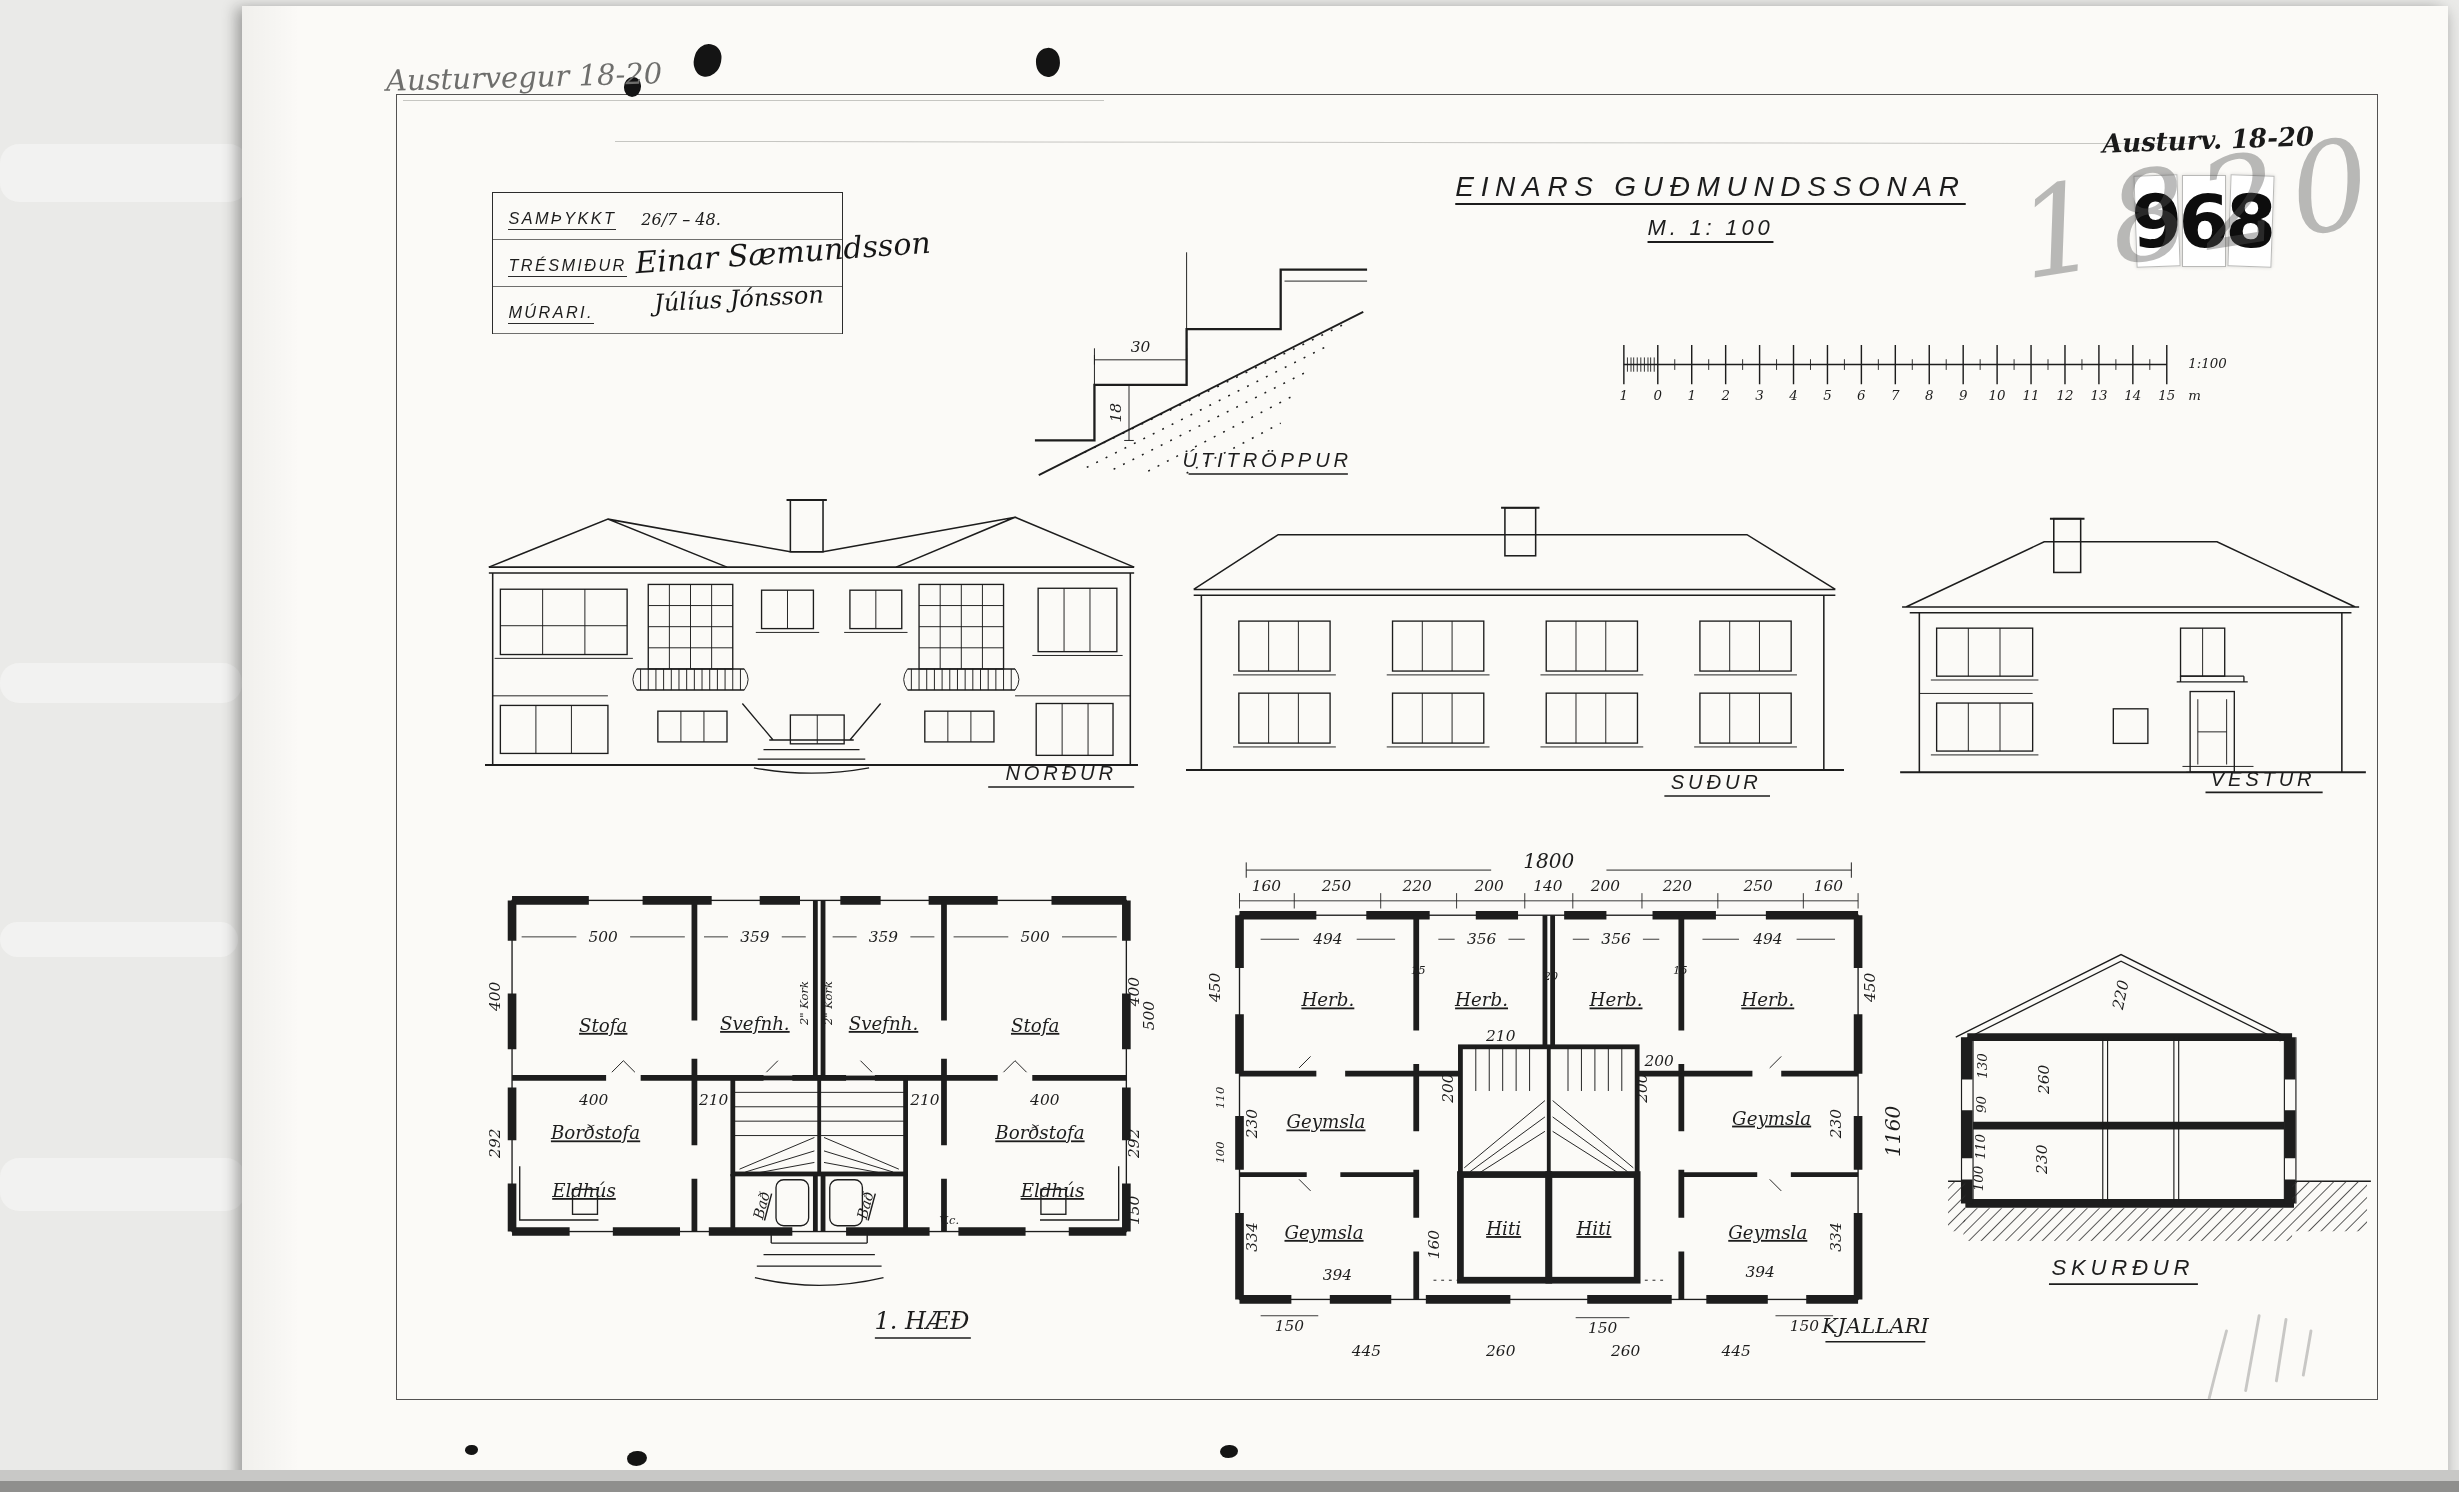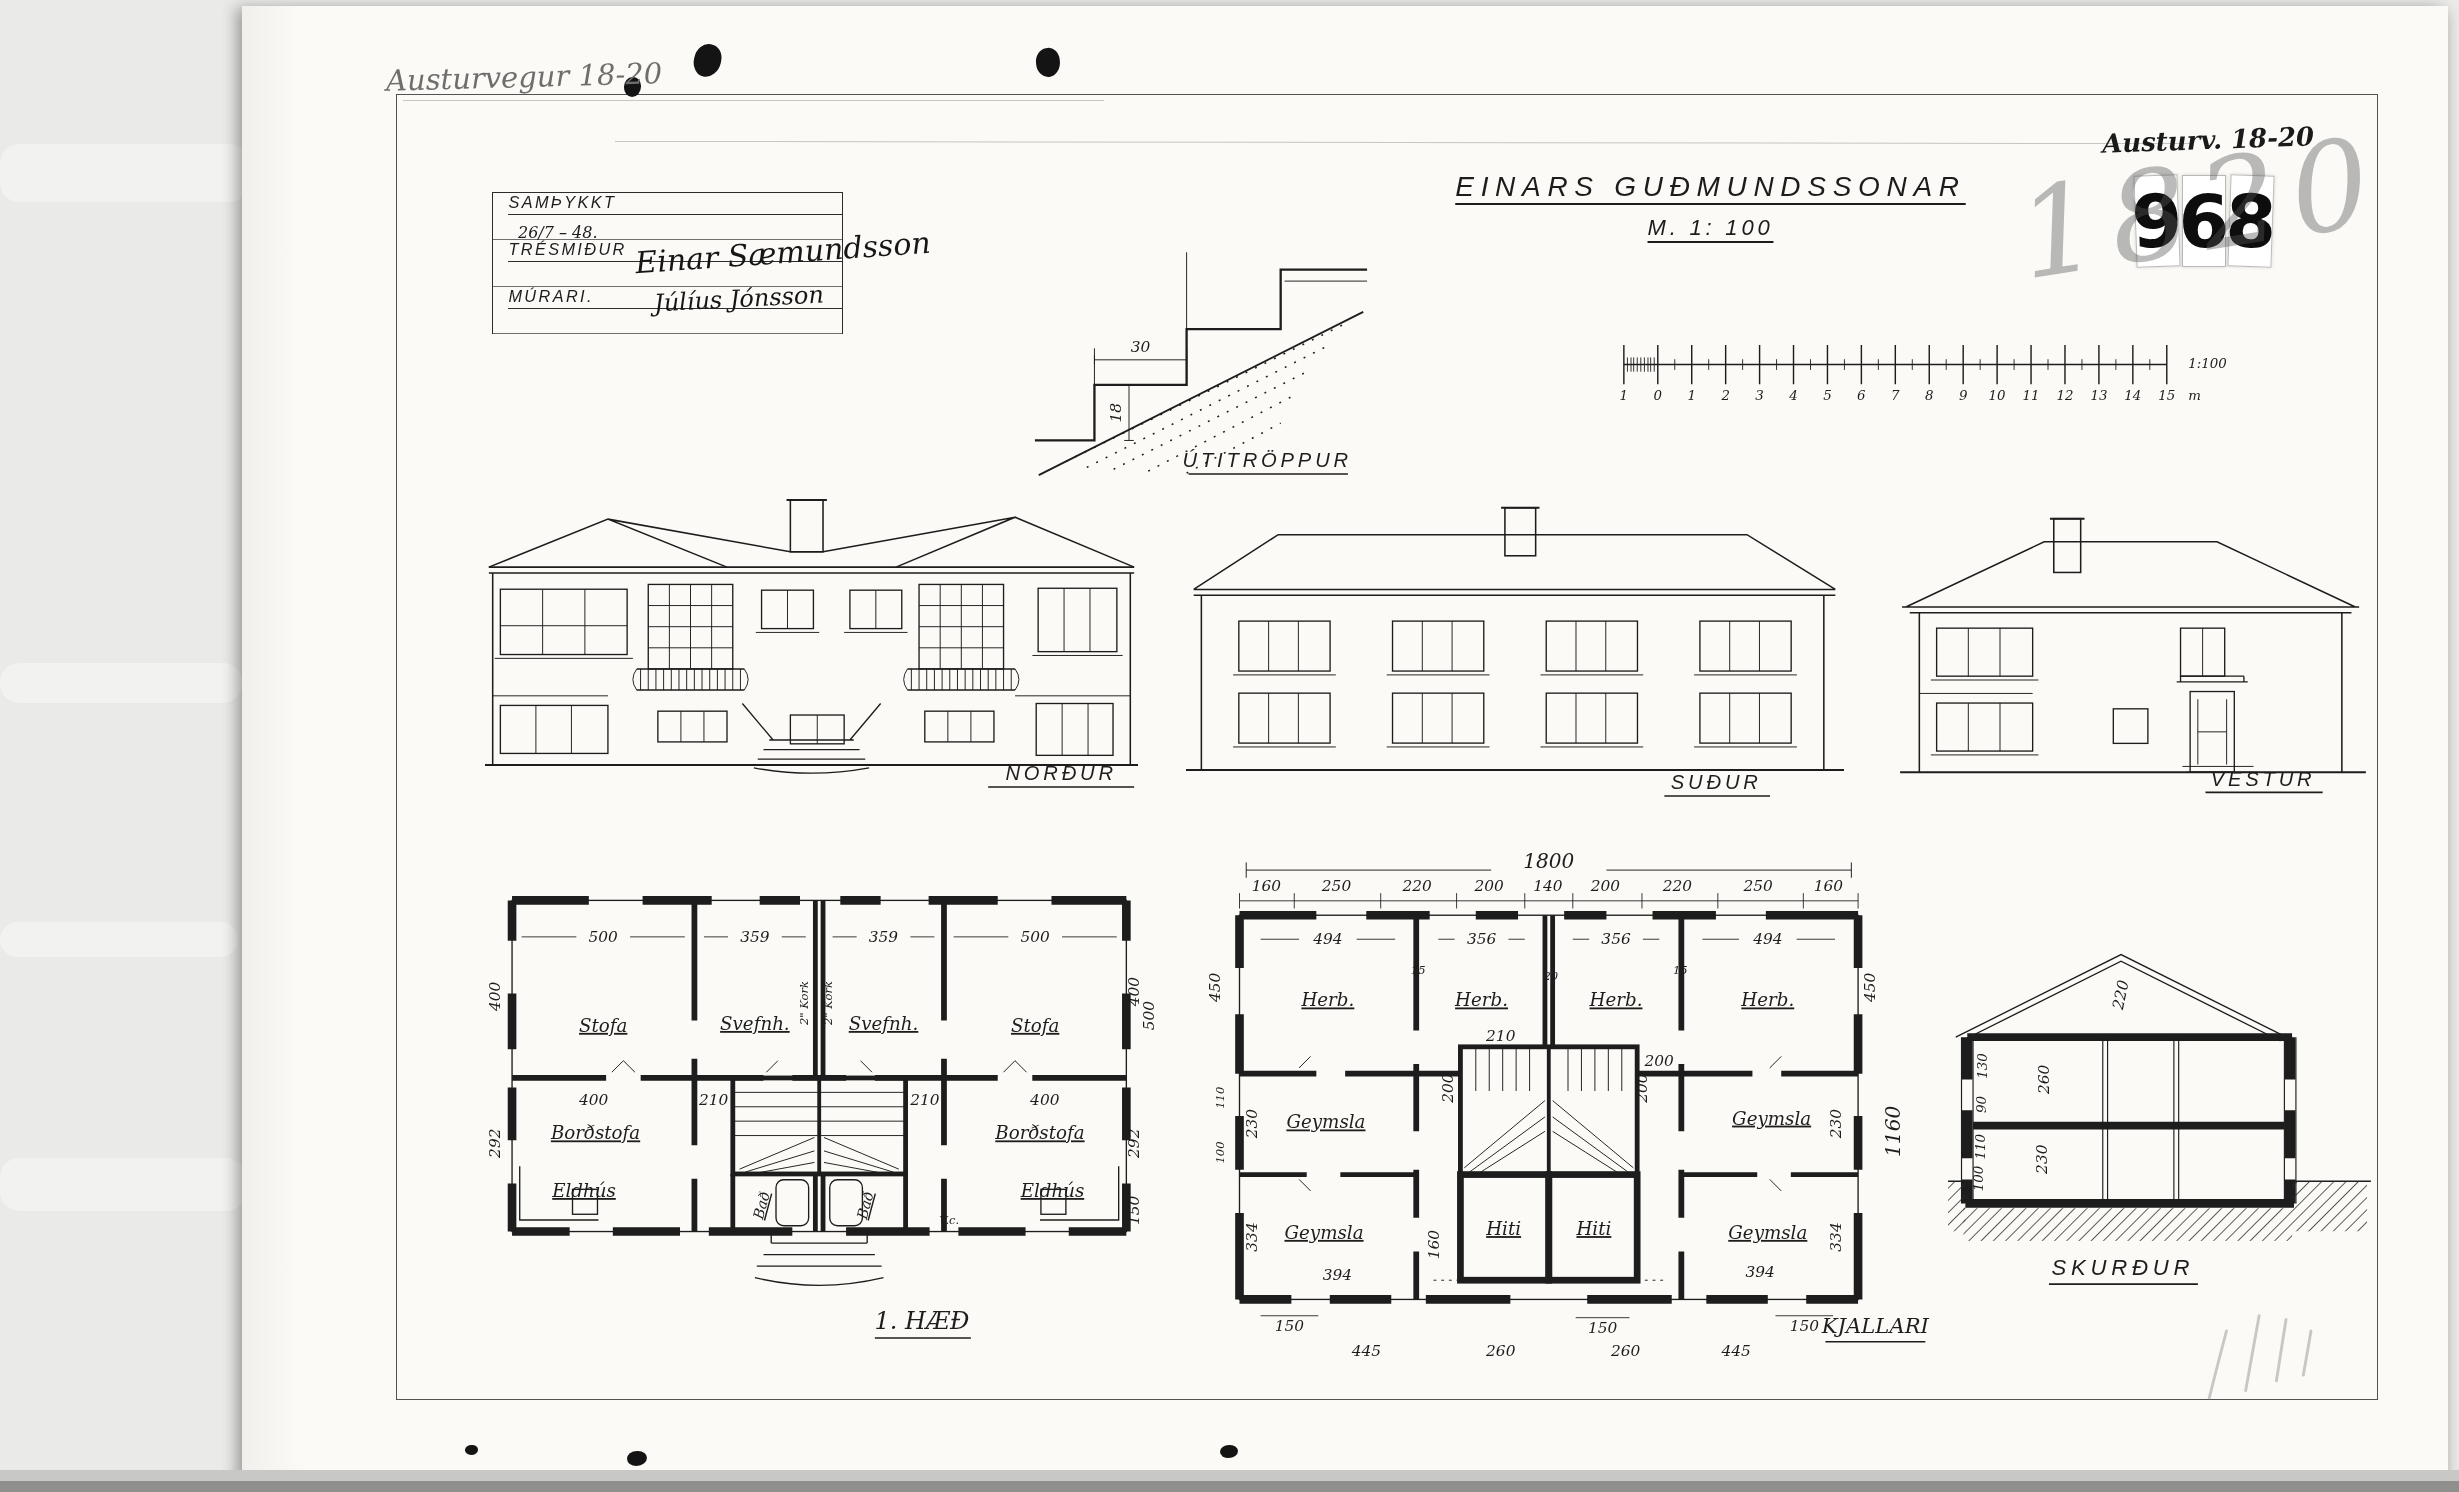--- a/index.html
+++ b/index.html
@@ -9,21 +9,21 @@
   .paper{position:absolute;left:242px;top:5.8px;width:2206px;height:1481px;background:#fbfaf7;
          box-shadow:-7.7px 0 13.4px rgba(0,0,0,.20), 0 5.8px 13.4px rgba(0,0,0,.22);}
   .paper::after{content:"";position:absolute;inset:0;background:linear-gradient(90deg,rgba(0,0,0,.045),rgba(0,0,0,0) 58px);}
   .frame{position:absolute;left:396px;top:94px;width:1980px;height:1304px;border:1.5px solid rgba(45,45,45,.82);}
   .faintline{position:absolute;height:1px;background:#9a9a98;opacity:.55;}
   .blob{position:absolute;background:#141414;border-radius:52% 46% 55% 49%;}
   .pencil{font-family:"DejaVu Serif",serif;font-style:italic;color:#6e6e6c;}
   .marker{font-family:"DejaVu Serif",serif;font-style:italic;font-weight:bold;color:#1a1a1a;}
   
   .apprbox{position:absolute;left:492px;top:192px;width:349px;height:140px;border:1.5px solid #2c2c2c;}
-  .apprrow{position:relative;height:46px;border-bottom:1px solid #6f6f6d;display:flex;flex-direction:column;}
+  .apprrow{position:relative;height:46px;border-bottom:1px solid #6f6f6d;display:flex;align-items:flex-end;}
   .apprrow:last-child{border-bottom:none;}
   .apprlbl{font-size:16.3px;letter-spacing:2.4px;font-style:italic;margin:0 0 8.6px 15.4px;
            border-bottom:1.2px solid #2c2c2c;padding-bottom:1.9px;white-space:nowrap;}
   .apprval{font-family:"DejaVu Serif",serif;font-style:italic;font-size:16px;margin:0 0 9.6px 25px;white-space:nowrap;}
   .sig{position:absolute;font-family:"DejaVu Serif",serif;font-style:italic;color:#161616;white-space:nowrap;}
   
   .titleblock{position:absolute;left:1283px;top:171px;width:855px;text-align:center;}
   .titleline{font-size:28px;letter-spacing:6.7px;font-style:italic;font-weight:500;
              text-decoration:underline;text-underline-offset:6.7px;text-decoration-thickness:1.7px;margin-bottom:11.5px;}
   .titlescale{font-size:22px;letter-spacing:3.8px;font-style:italic;margin-top:4px;

